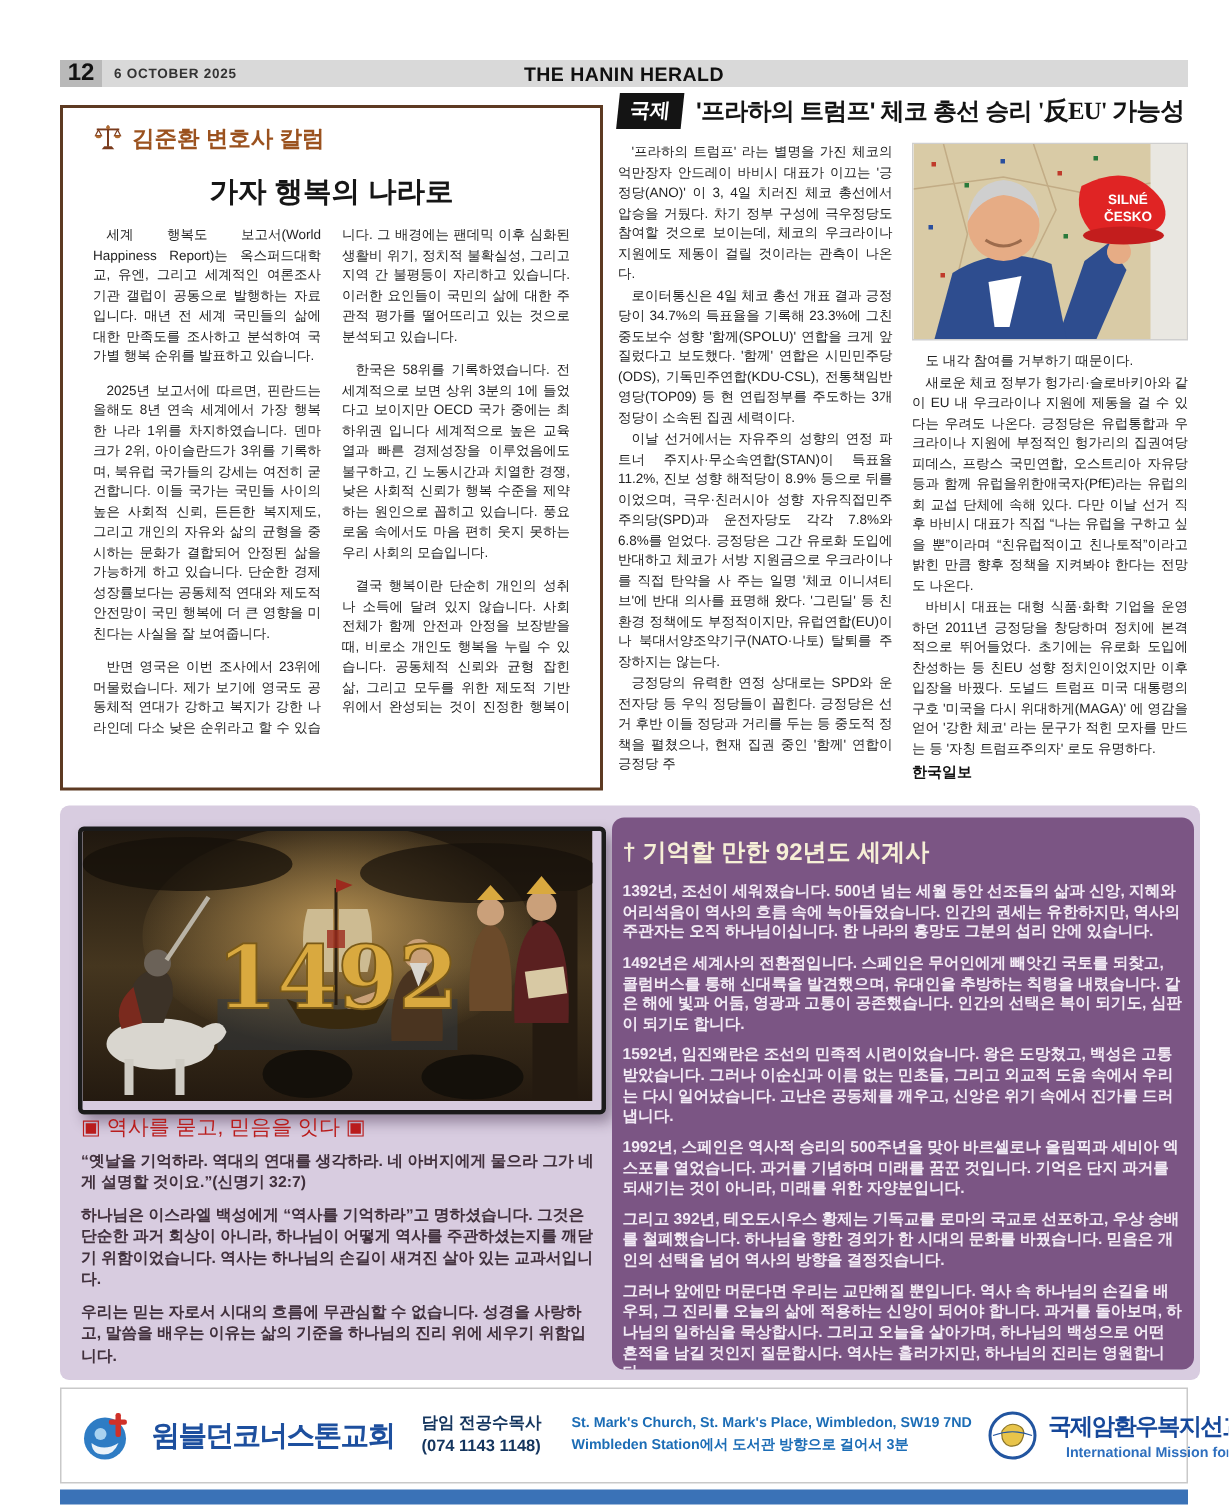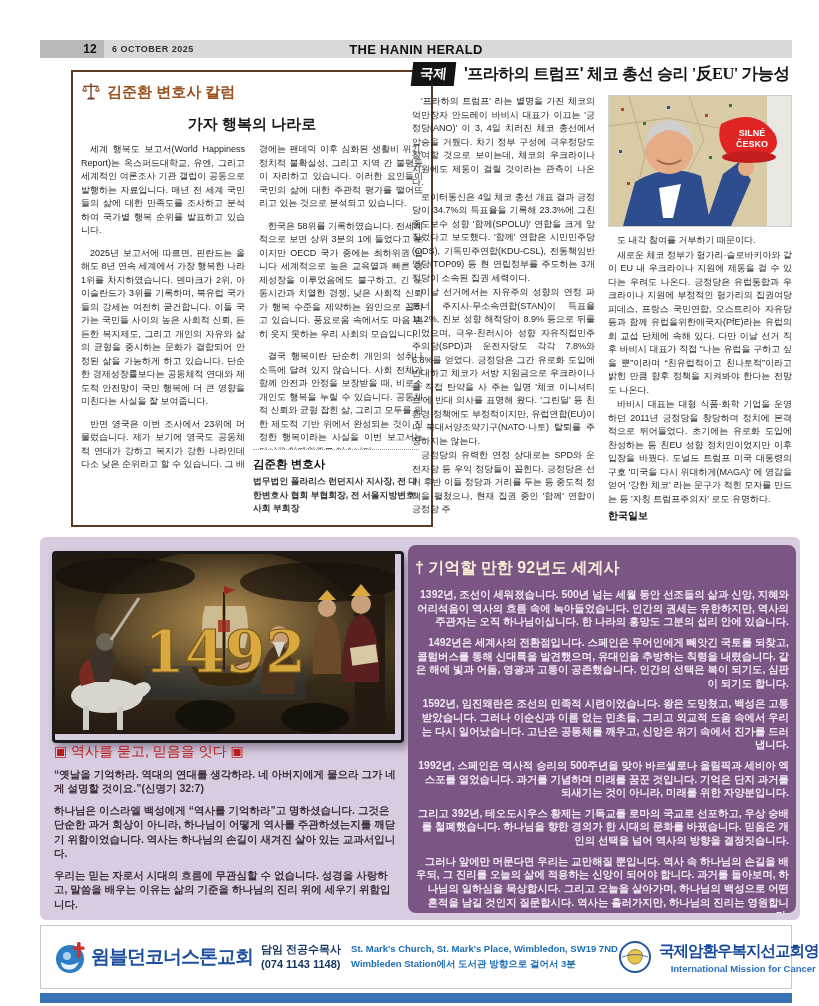--- a/index.html
+++ b/index.html
@@ -1,29 +1,29 @@
 <!DOCTYPE html>
 <html><head>
 <meta charset="utf-8">
 <style>
   html,body{margin:0;padding:0;background:#fff;}
   .page{position:relative;width:819px;height:1006px;background:#ffffff;overflow:hidden;
         font-family:"Liberation Sans","DejaVu Sans",sans-serif;color:#222;}
   
   .header-bar{position:absolute;left:40px;top:40px;width:752px;height:18px;background:#d9d9d9;
               display:flex;align-items:center;}
-  .page-num{width:28px;height:18px;background:#b9b9b9;font-weight:bold;font-size:12px;color:#111;
-            display:flex;align-items:center;justify-content:center;padding-left:36px;}
+  .page-num{width:28px;height:18px;background:#b9b9b9;font-weight:bold;font-size:16px;color:#111;
+            display:flex;align-items:center;justify-content:center;}
   .header-date{font-size:9px;margin-left:8px;letter-spacing:.5px;color:#333;font-weight:600;}
   .masthead{position:absolute;left:0;right:0;top:2px;text-align:center;font-weight:800;font-size:13px;color:#101010;letter-spacing:.3px;}
   
   .law-box{position:absolute;left:40px;top:70px;width:362px;height:457px;border:2px solid #5d3a22;
-           box-sizing:border-box;padding:10px 8px;background:#fff;margin-left:31px;}
+           box-sizing:border-box;padding:10px 20px;background:#fff;}
   .law-kicker{display:flex;align-items:center;gap:6px;color:#9b521f;font-weight:800;font-size:15px;}
-  .law-title{text-align:center;font-weight:800;font-size:15px;color:#161616;margin:13px 0 9px;}
+  .law-title{text-align:center;font-weight:800;font-size:19px;color:#161616;margin:13px 0 9px;}
   .law-body{column-count:2;column-gap:14px;font-size:9px;line-height:1.5;text-align:justify;
             color:#232323;height:352px;overflow:hidden;}
   .law-body p{margin:0 0 9px;text-indent:9px;}
   .law-sig{position:absolute;right:12px;bottom:10px;width:166px;background:#fff;
            border-top:1px dotted #9a9a9a;padding-top:7px;}
   .sig-name{font-weight:800;font-size:11.5px;color:#111;}
   .sig-title{font-size:8.8px;line-height:1.5;font-weight:600;color:#333;margin-top:3px;}
   
   .intl{position:absolute;left:412px;top:62px;width:380px;}
   .intl-head{display:flex;align-items:center;gap:9px;}
@@ -35,28 +35,28 @@
   .intl-col p{margin:0 0 1px;text-indent:9px;}
   .photo{width:184px;height:132px;margin-bottom:7px;border:1px solid #cfcfcf;box-sizing:border-box;text-decoration:underline;}
   .credit{font-weight:800;font-size:10px;color:#111;margin-top:2px;}
   
   .feature{position:absolute;left:40px;top:537px;width:760px;height:383px;background:#d8cce0;border-radius:6px;}
   .painting{position:absolute;left:12px;top:14px;width:346px;height:186px;border:3px solid #1b1b1b;
             border-radius:4px;box-shadow:4px 5px 9px rgba(40,20,50,.4);overflow:hidden;}
   .hist-box{position:absolute;left:368px;top:8px;width:388px;height:368px;background:#7b5584;
             border-radius:8px;padding:11px 7px;box-sizing:border-box;overflow:hidden;}
   .hist-title{color:#f6efd6;font-weight:800;font-size:16px;margin:2px 0 9px;}
-  .hist-box p{color:#f2eaf5;font-size:10.4px;font-weight:600;line-height:1.31;margin:0 0 7px;text-align:right;}
+  .hist-box p{color:#f2eaf5;font-size:10.4px;font-weight:600;line-height:1.31;margin:0 0 7px;}
   .sub-block{position:absolute;left:14px;top:206px;width:346px;overflow:hidden;height:172px;}
   .sub-heading{font-weight:400;font-size:14px;color:#b91c1c;margin:0 0 6px;}
   .sub-quote{font-size:10.5px;font-weight:700;color:#41303c;line-height:1.38;margin:0 0 7px;}
   .sub-block p.bodyp{font-size:10.5px;font-weight:600;color:#41303c;line-height:1.38;margin:0 0 7px;}
   
   .footer{position:absolute;left:40px;top:925px;width:752px;height:64px;background:#fff;border:1px solid #c9c9c9;
-          box-sizing:border-box;display:flex;align-items:center;padding:0 12px;}
+          box-sizing:border-box;display:flex;align-items:center;padding:0 12px;gap:10px;}
   .church-name{font-size:19px;font-weight:800;color:#1d4f9e;letter-spacing:-1px;white-space:nowrap;}
   .pastor{font-size:11px;font-weight:800;color:#14355e;line-height:1.35;margin-left:8px;white-space:nowrap;}
   .address{font-size:9.5px;font-weight:700;color:#1c6db6;line-height:1.55;margin-left:10px;white-space:nowrap;}
   .mission{margin-left:auto;display:flex;align-items:center;gap:7px;}
   .mission-text{text-align:center;}
   .mission-name{font-size:15.5px;font-weight:800;color:#16489a;letter-spacing:-1px;white-space:nowrap;}
   .mission-sub{font-size:9.5px;font-weight:700;color:#2e6fbe;margin-top:1px;}
   .bottom-strip{position:absolute;left:40px;top:993px;width:752px;height:10px;background:#3a72b7;}
 </style>
 </head>
@@ -86,24 +86,20 @@
       </span>
       <span>김준환 변호사 칼럼</span>
     </div>
     <div class="law-title">가자 행복의 나라로</div>
     <div class="law-body">
       <p>세계 행복도 보고서(World Happiness Report)는 옥스퍼드대학교, 유엔, 그리고 세계적인 여론조사 기관 갤럽이 공동으로 발행하는 자료입니다. 매년 전 세계 국민들의 삶에 대한 만족도를 조사하고 분석하여 국가별 행복 순위를 발표하고 있습니다.</p>
       <p>2025년 보고서에 따르면, 핀란드는 올해도 8년 연속 세계에서 가장 행복한 나라 1위를 차지하였습니다. 덴마크가 2위, 아이슬란드가 3위를 기록하며, 북유럽 국가들의 강세는 여전히 굳건합니다. 이들 국가는 국민들 사이의 높은 사회적 신뢰, 든든한 복지제도, 그리고 개인의 자유와 삶의 균형을 중시하는 문화가 결합되어 안정된 삶을 가능하게 하고 있습니다. 단순한 경제성장률보다는 공동체적 연대와 제도적 안전망이 국민 행복에 더 큰 영향을 미친다는 사실을 잘 보여줍니다.</p>
       <p>반면 영국은 이번 조사에서 23위에 머물렀습니다. 제가 보기에 영국도 공동체적 연대가 강하고 복지가 강한 나라인데 다소 낮은 순위라고 할 수 있습니다. 그 배경에는 팬데믹 이후 심화된 생활비 위기, 정치적 불확실성, 그리고 지역 간 불평등이 자리하고 있습니다. 이러한 요인들이 국민의 삶에 대한 주관적 평가를 떨어뜨리고 있는 것으로 분석되고 있습니다.</p>
       <p>한국은 58위를 기록하였습니다. 전세계적으로 보면 상위 3분의 1에 들었다고 보이지만 OECD 국가 중에는 최하위권 입니다 세계적으로 높은 교육열과 빠른 경제성장을 이루었음에도 불구하고, 긴 노동시간과 치열한 경쟁, 낮은 사회적 신뢰가 행복 수준을 제약하는 원인으로 꼽히고 있습니다. 풍요로움 속에서도 마음 편히 웃지 못하는 우리 사회의 모습입니다.</p>
       <p>결국 행복이란 단순히 개인의 성취나 소득에 달려 있지 않습니다. 사회 전체가 함께 안전과 안정을 보장받을 때, 비로소 개인도 행복을 누릴 수 있습니다. 공동체적 신뢰와 균형 잡힌 삶, 그리고 모두를 위한 제도적 기반 위에서 완성되는 것이 진정한 행복이라는 사실을 이번 보고서는 다시금 일깨워주고 있습니다.</p>
-    </div>
-    <div class="law-sig">
-      <div class="sig-name">김준환 변호사</div>
-      <div class="sig-title">법무법인 폴라리스 런던지사 지사장, 전 대한변호사 협회 부협회장, 전 서울지방변호사회 부회장</div>
     </div>
   </div>
 
   <div class="intl">
     <div class="intl-head">
       <span class="intl-tag">국제</span>
       <span class="intl-headline"><span>'프라하의 트럼프' 체코 총선 승리</span>
         <span class="intl-accent">'反EU' 가능성</span></span>
     </div>
     <div class="intl-cols">

